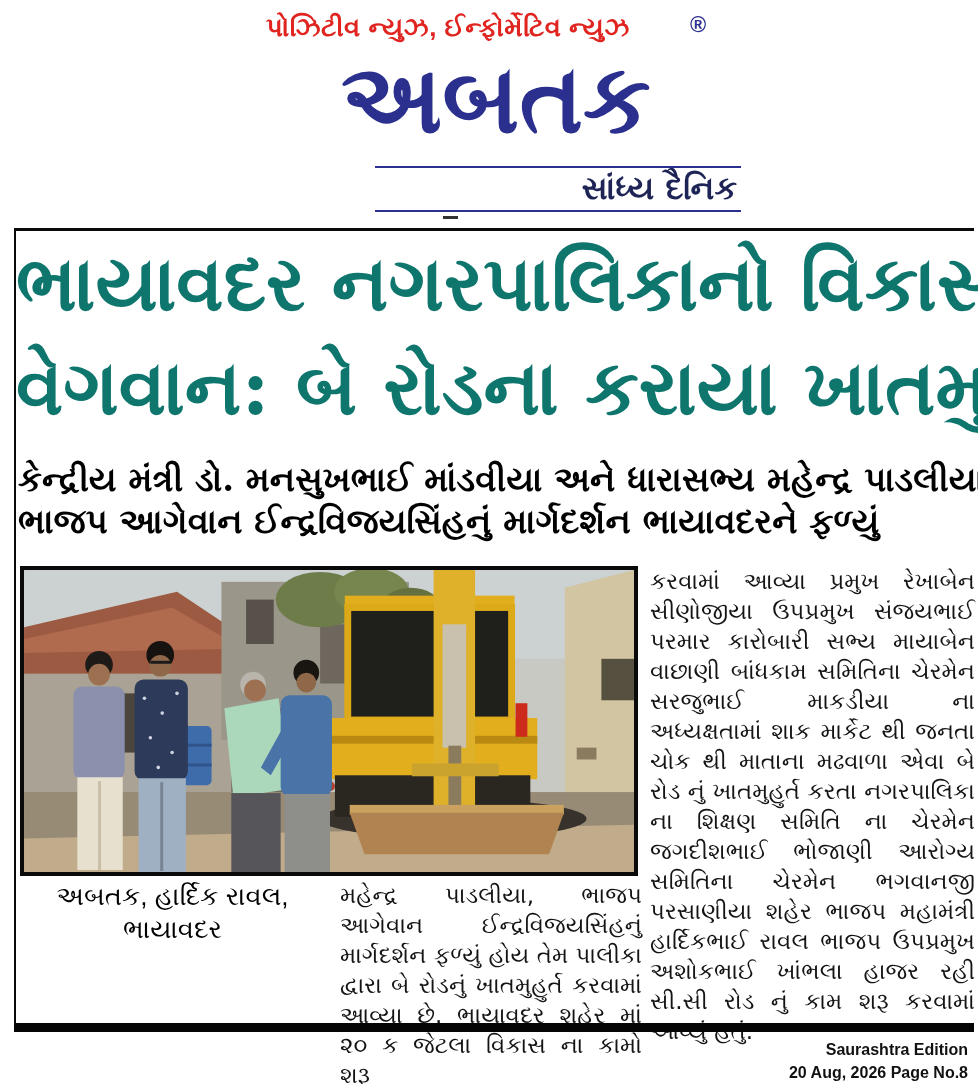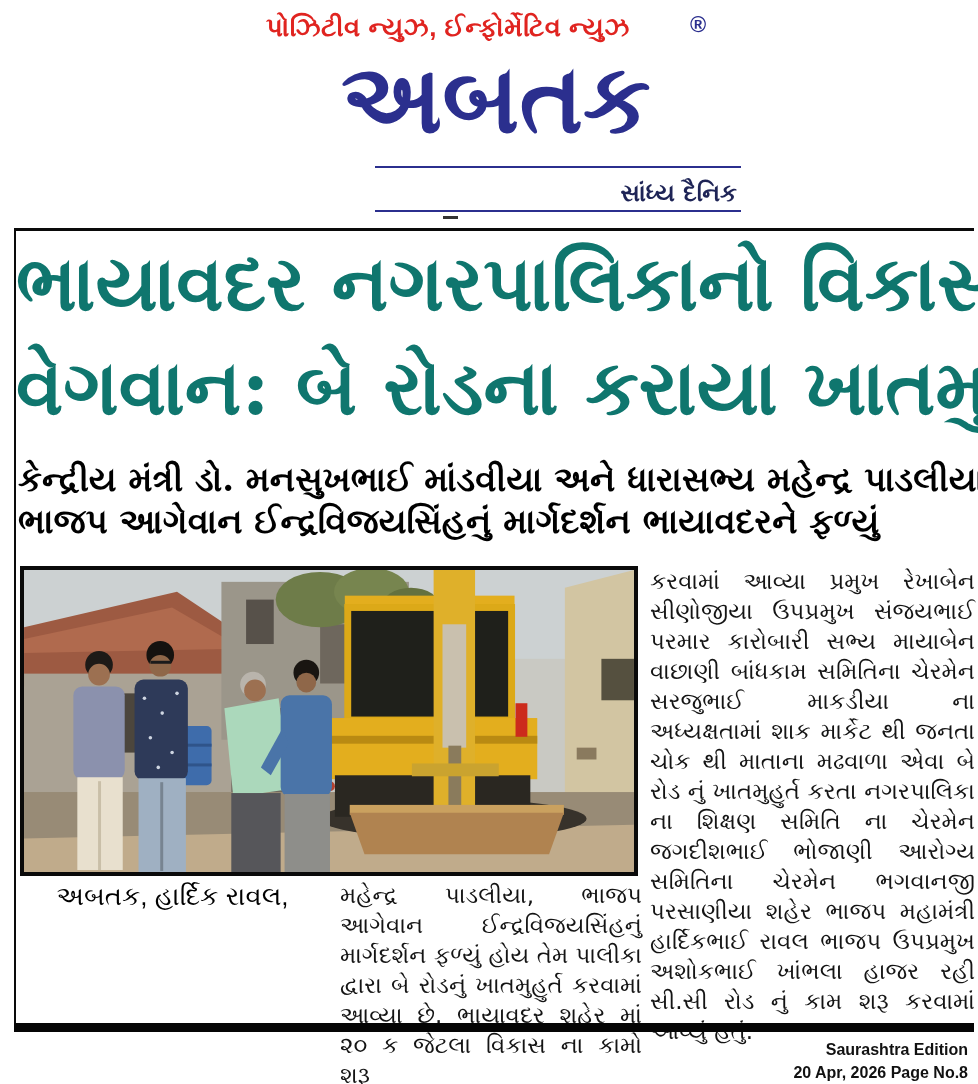--- a/index.html
+++ b/index.html
@@ -10,22 +10,22 @@
   }
   .abs{position:absolute;}
 
   
   .tagline{left:266px;top:12px;font-size:26px;font-weight:bold;color:#e02420;letter-spacing:.5px;text-align:center;}
   .reg-mark{left:690px;top:12px;font-size:22px;color:#2b2f8e;font-weight:bold;}
   .logo{left:248px;top:28px;width:496px;height:142px;line-height:142px;text-align:center;
         font-size:96px;font-weight:bold;color:#2b2f8e;
         font-family:Liberation Sans, sans-serif;}
   .sub-banner{left:375px;top:166px;width:366px;border-top:2px solid #2b2f8e;border-bottom:2px solid #2b2f8e;}
-  .sub-banner .txt{display:block;text-align:right;font-size:24px;font-weight:bold;color:#1e2456;
-        padding:11px 4px 3px 0;font-family:"DejaVu Sans","Liberation Sans",sans-serif;}
+  .sub-banner .txt{display:block;text-align:right;font-size:32px;font-weight:bold;color:#1e2456;
+        padding:1px 4px 3px 0;font-family:"DejaVu Sans","Liberation Sans",sans-serif;}
 
   
   .rule-top{left:14px;top:228px;width:960px;height:3px;background:#0a0a0a;}
   .rule-left{left:14px;top:228px;width:2px;height:804px;background:#0a0a0a;}
   .dash-mark{left:443px;top:216px;width:15px;height:3px;background:#333;}
   .bottom-bar{left:14px;top:1023px;width:960px;height:9px;background:#050505;}
 
   
   .headline{left:16px;width:956px;text-align:center;font-weight:bold;color:#0f766e;
             font-family:"DejaVu Serif","Liberation Serif",serif;white-space:nowrap;}
@@ -167,21 +167,22 @@
       <rect x="264" y="227" width="46" height="79" fill="#8e8e8a"></rect>
     </g>
   </svg>
 </div>
 
 <div class="abs news-text col-right">કરવામાં આવ્યા પ્રમુખ રેખાબેન સીણોજીયા ઉપપ્રમુખ સંજયભાઈ પરમાર કારોબારી સભ્ય માયાબેન વાછાણી બાંધકામ સમિતિના ચેરમેન સરજુભાઈ માકડીયા ના અધ્યક્ષતામાં શાક માર્કેટ થી જનતા ચોક થી માતાના મઢવાળા એવા બે રોડ નું ખાતમુહુર્ત કરતા નગરપાલિકા ના શિક્ષણ સમિતિ ના ચેરમેન જગદીશભાઈ ભોજાણી આરોગ્ય સમિતિના ચેરમેન ભગવાનજી પરસાણીયા શહેર ભાજપ મહામંત્રી હાર્દિકભાઈ રાવલ ભાજપ ઉપપ્રમુખ અશોકભાઈ ખાંભલા હાજર રહી સી.સી રોડ નું કામ શરૂ કરવામાં આવ્યું હતું.</div>
 
 <div class="abs below-photo">
   <div class="below-left">
     <div class="byline">અબતક, હાર્દિક રાવલ,</div>
+    <div class="byline">ભાયાવદર</div>
   </div>
   <div class="below-mid news-text">મહેન્દ્ર પાડલીયા, ભાજપ આગેવાન ઈન્દ્રવિજયસિંહનું માર્ગદર્શન ફળ્યું હોય તેમ પાલીકા દ્વારા બે રોડનું ખાતમુહુર્ત કરવામાં આવ્યા છે. ભાયાવદર શહેર માં ૨૦ ક જેટલા વિકાસ ના કામો શરૂ</div>
 </div>
 
 <div class="abs bottom-bar"></div>
 <div class="abs edition-info">
   <div>Saurashtra Edition</div>
-  <div>20 Apr, 2026 Page No.8</div>
+  <div>20 Aug, 2026 Page No.8</div>
 </div>
 
 </body></html>

